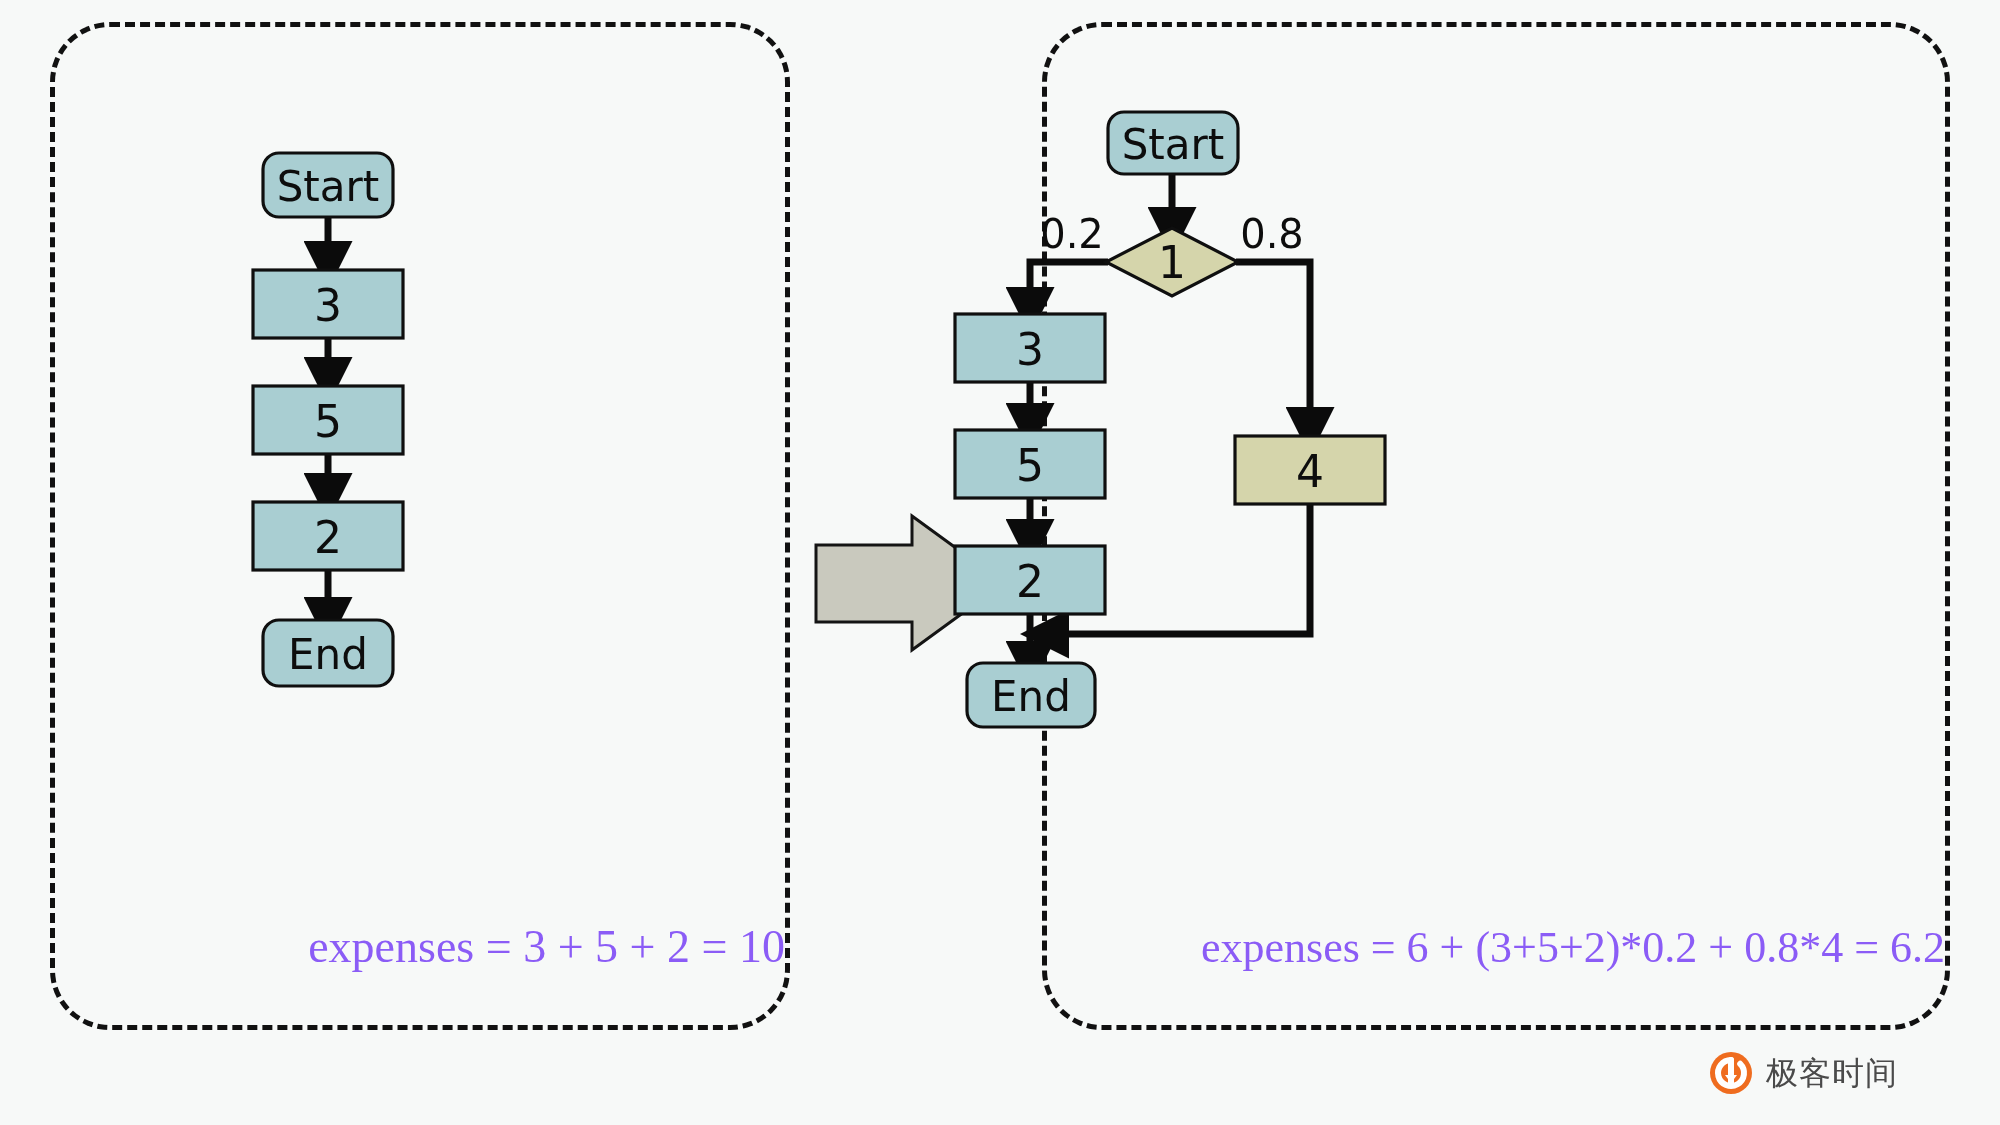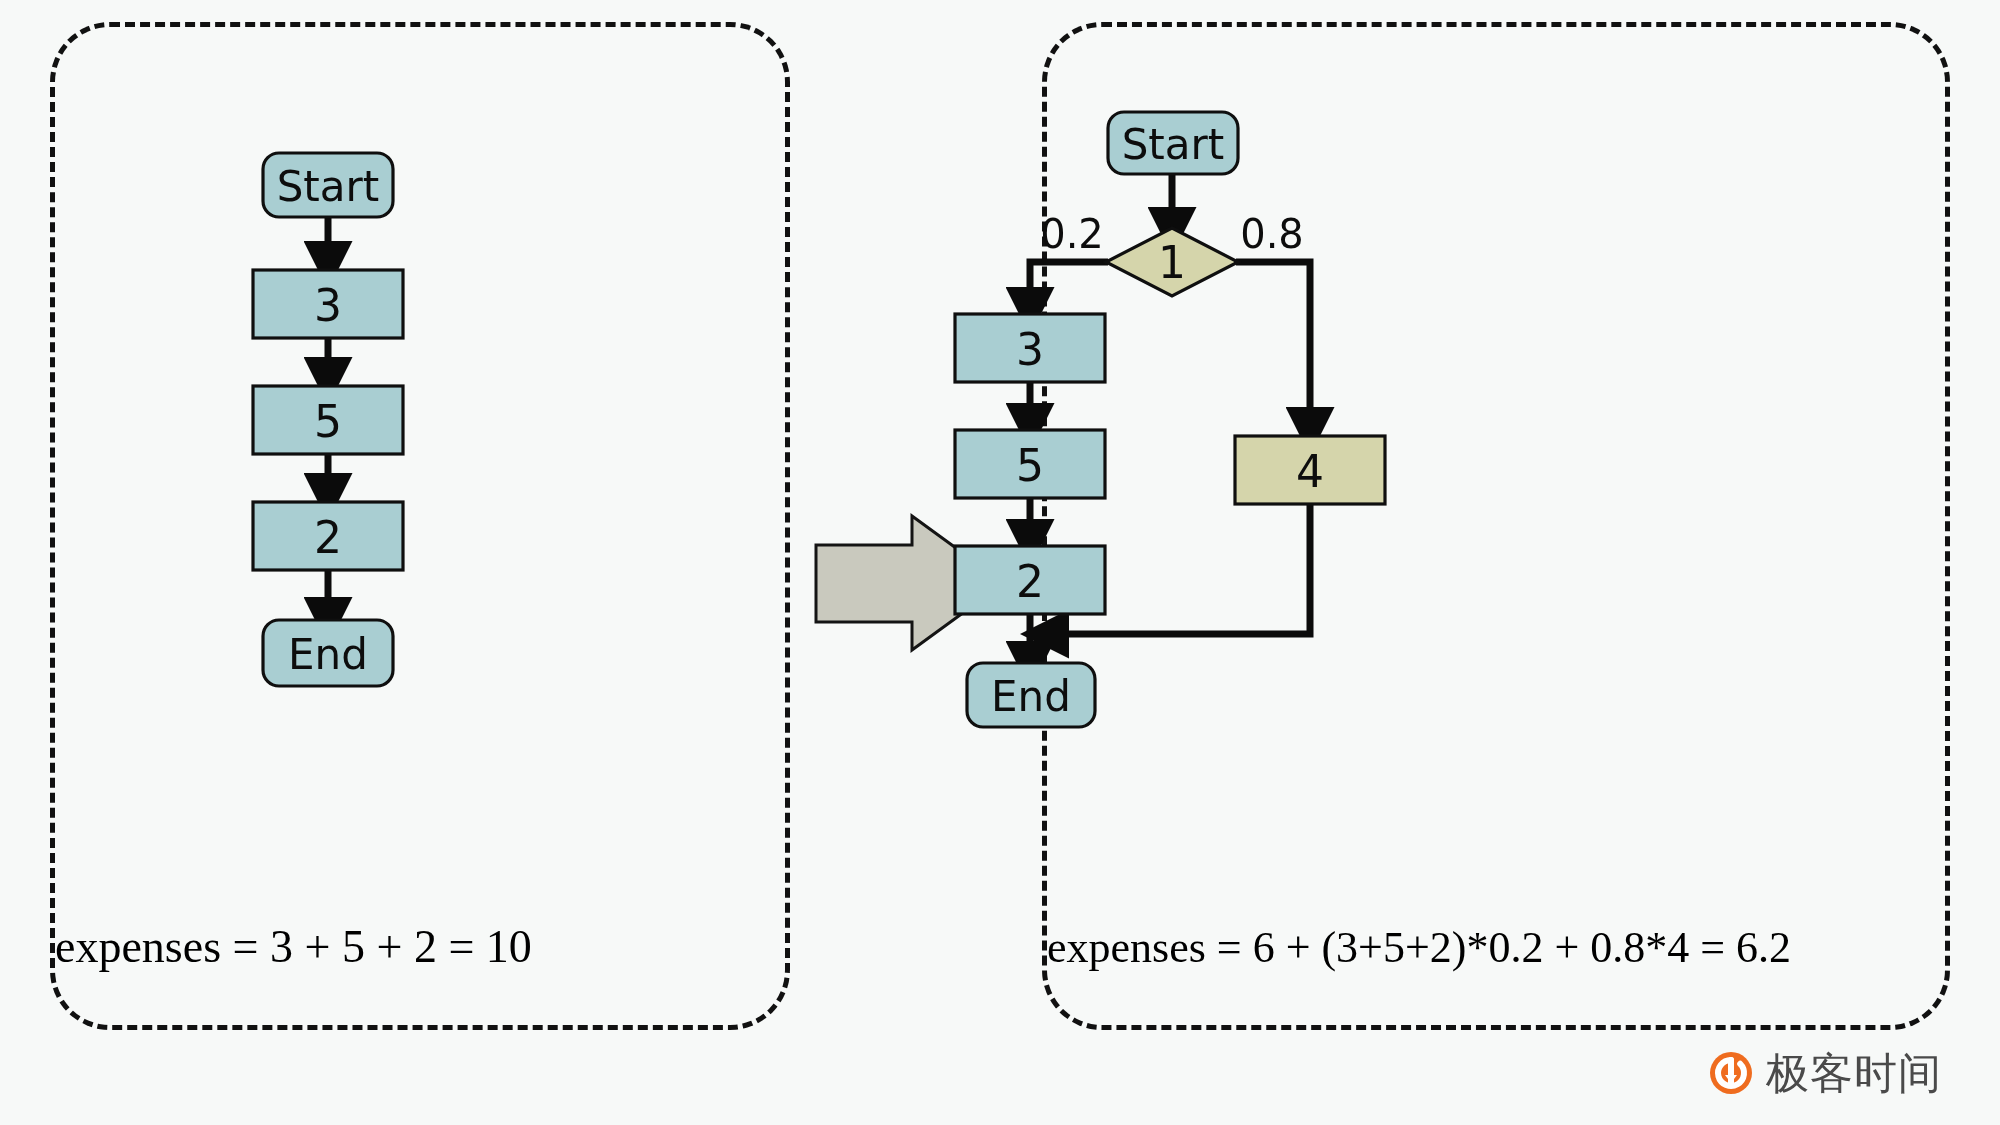--- a/index.html
+++ b/index.html
@@ -37,24 +37,24 @@
     text-align: center;
     top: 38px;
     font-size: 44px;
     color: #111;
     font-family: "DejaVu Sans", "Liberation Sans", sans-serif;
     letter-spacing: 2px;
   }
   .formula {
     position: absolute;
     width: 100%;
-    text-align: left;
+    text-align: right;
     font-family: "Liberation Serif", "DejaVu Serif", serif;
     font-size: 46px;
-    color: #000000;
+    color: #8b5cf6;
     white-space: nowrap;
   }
   #formula-before { bottom: 52px; }
   #formula-after  { bottom: 52px; font-size: 44px; }
 
   
   svg.flow {
     position: absolute;
     left: 0; top: 0;
     width: 2000px;
@@ -108,21 +108,21 @@
   #watermark {
     position: absolute;
     left: 1708px;
     top: 1050px;
     display: flex;
     align-items: center;
     gap: 12px;
   }
   #watermark .wm-text {
     font-family: "DejaVu Sans", "Liberation Sans", sans-serif;
-    font-size: 43px;
+    font-size: 32px;
     color: #4a4a4a;
     letter-spacing: 1px;
     line-height: 1;
   }
   #watermark .wm-logo {
     width: 46px;
     height: 46px;
     position: relative;
     flex: 0 0 auto;
   }

